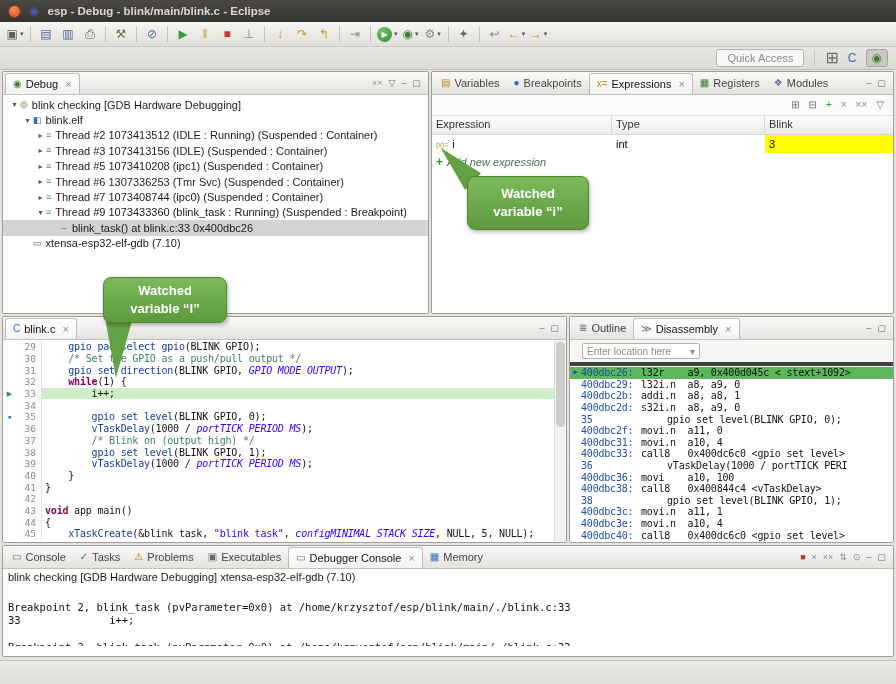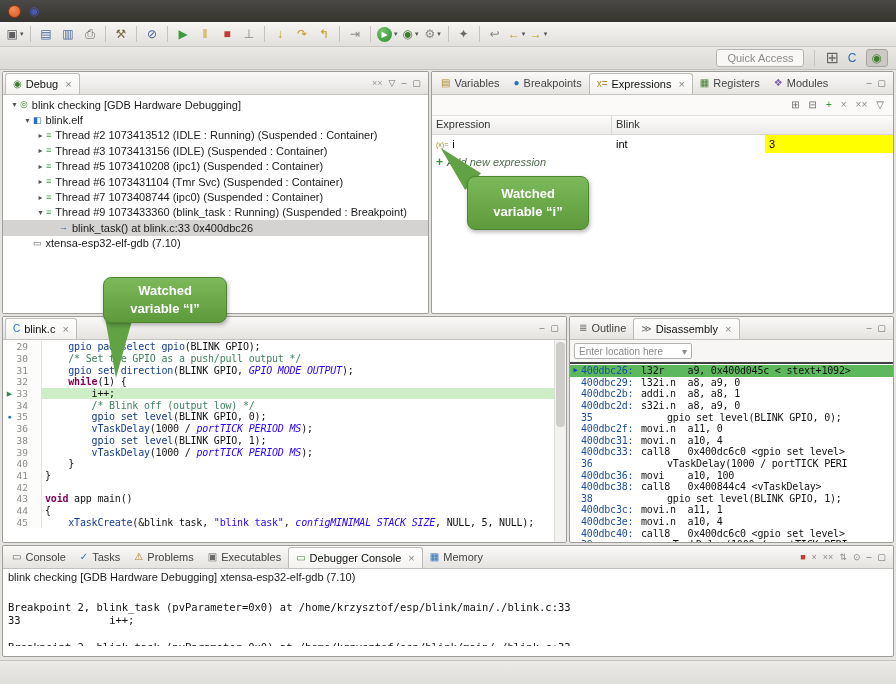--- a/index.html
+++ b/index.html
@@ -50,32 +50,32 @@
   .erow{display:flex;height:18px;font-size:11px;align-items:stretch;}
   .erow>div{padding:2px 4px;box-sizing:border-box;display:flex;align-items:center;gap:4px;}
   .cell-hl{background:#ffff00;}
   .wicon{font-size:7px;color:#9a8a2a;}
   .addrow .plus{color:#2e9b2e;font-weight:bold;font-size:12px;}
   .addrow .atext{font-style:italic;color:#4c6b4c;}
   
   .edbody{flex:1;position:relative;background:#fff;overflow:hidden;}
   .crow{display:flex;height:11.7px;align-items:center;}
   .cmark{width:13px;flex:none;text-align:center;font-size:7px;line-height:1;}
-  .cnum{width:26px;flex:none;text-align:right;padding-right:13px;color:#8b8b88;font:9.5px "DejaVu Sans Mono",monospace;border-right:1px solid #e5e3e0;background:#fcfcfb;height:100%;box-sizing:border-box;display:flex;align-items:center;justify-content:flex-end;}
+  .cnum{width:26px;flex:none;text-align:right;padding-right:5px;color:#8b8b88;font:9.5px "DejaVu Sans Mono",monospace;border-right:1px solid #e5e3e0;background:#fcfcfb;height:100%;box-sizing:border-box;display:flex;align-items:center;justify-content:flex-end;}
   .ccode{flex:1;font:10px "DejaVu Sans Mono",monospace;white-space:pre;overflow:hidden;letter-spacing:-0.2px;padding-left:3px;color:#111;}
   .crow.cur .ccode{background:#cdeec6;}
   .kw{color:#7f0055;font-weight:bold;}
   .cm{color:#3f7f5f;}
   .str{color:#2a00ff;}
   .mac{color:#2a00ff;font-style:italic;margin-top:23px;}
   .fn{color:#153e8f;}
   .vsb{position:absolute;right:0;top:0;width:11px;bottom:0;background:#f3f2f0;border-left:1px solid #dedcd9;}
   .vsb .thumb{position:absolute;left:1px;right:1px;top:2px;height:42%;background:#cfcdca;border-radius:4px;}
   
-  .dtb{height:22px;min-height:22px;display:flex;align-items:center;padding:0 4px;gap:4px;border-bottom:2px solid #404040;background:#f7f6f4;}
+  .dtb{height:22px;min-height:22px;display:flex;align-items:center;padding:0 12px;gap:4px;border-bottom:4px solid #404040;background:#f7f6f4;}
   .combo{width:118px;height:16px;border:1px solid #b3b1ad;background:#fff;font-size:10px;color:#8b8b8b;display:flex;align-items:center;justify-content:space-between;padding:0 4px;border-radius:2px;box-sizing:border-box;}
   .dasm{flex:1;overflow:hidden;font:10px "DejaVu Sans Mono",monospace;letter-spacing:-0.2px;padding-top:1px;}
   .drow{display:flex;height:11.6px;align-items:center;white-space:pre;color:#111;}
   .dmark{width:11px;flex:none;font-size:7px;text-align:center;line-height:1;}
   .daddr{width:60px;flex:none;color:#1c4e9c;}
   .dcode{flex:1;overflow:hidden;}
   .drow.src .dcode{padding-left:26px;}
   .drow.cur{background:#5db85d;}
   
   .ctitle{height:16px;min-height:16px;font-size:11px;color:#1a1a1a;padding:2px 5px;box-sizing:content-box;}
@@ -89,20 +89,21 @@
   .tail{position:absolute;z-index:59;background:#61a344;}
   #tail-expr{left:437px;top:146px;width:44px;height:44px;clip-path:polygon(8% 4%,100% 62%,64% 100%);}
   #tail-edit{left:100px;top:318px;width:42px;height:60px;clip-path:polygon(12% 0,78% 0,38% 100%);}
 </style>
 </head>
 <body>
 
 <div class="titlebar">
   <span class="close-btn"></span>
   <span class="app-icon" id="app-icon-slot">◉</span>
+  <span class="title-text">esp - Debug - blink/main/blink.c - Eclipse</span>
 </div>
 
 <div class="toolbar1" id="tb-icons">
     <div class="tbtn">
       <span class="ic" style="color: rgb(95, 95, 95);">▣</span>
       <span class="dd">▾</span>
     </div>
     <div class="tbsep"></div>
     <div class="tbtn">
       <span class="ic" style="color: rgb(73, 104, 156);">▤</span>
@@ -233,21 +234,21 @@
           <span>Thread #3 1073413156 (IDLE) (Suspended : Container)</span>
         </div>
         <div class="trow" style="padding-left: 32px;">
           <span class="exp">▸</span>
           <span class="ic" style="color: rgb(63, 155, 65);">≡</span>
           <span>Thread #5 1073410208 (ipc1) (Suspended : Container)</span>
         </div>
         <div class="trow" style="padding-left: 32px;">
           <span class="exp">▸</span>
           <span class="ic" style="color: rgb(63, 155, 65);">≡</span>
-          <span>Thread #6 1073431104 (Tmr Svc) (Suspended : Container)</span>
+          <span>Thread #6 1307336253 (Tmr Svc) (Suspended : Container)</span>
         </div>
         <div class="trow" style="padding-left: 32px;">
           <span class="exp">▸</span>
           <span class="ic" style="color: rgb(63, 155, 65);">≡</span>
           <span>Thread #7 1073408744 (ipc0) (Suspended : Container)</span>
         </div>
         <div class="trow" style="padding-left: 32px;">
           <span class="exp">▾</span>
           <span class="ic" style="color: rgb(63, 155, 65);">≡</span>
           <span>Thread #9 1073433360 (blink_task : Running) (Suspended : Breakpoint)</span>
@@ -298,20 +299,21 @@
     <div class="etb" id="expr-tb">
         <span class="ic vbtn" style="color: rgb(106, 106, 106);">⊞</span>
         <span class="ic vbtn" style="color: rgb(106, 106, 106);">⊟</span>
         <span class="ic vbtn" style="color: rgb(46, 155, 46);">+</span>
         <span class="ic vbtn" style="color: rgb(138, 138, 138);">×</span>
         <span class="ic vbtn" style="color: rgb(138, 138, 138);">××</span>
         <span class="ic vbtn" style="color: rgb(106, 106, 106);">▽</span>
       </div>
     <div class="cols" id="expr-cols">
         <div class="c0">Expression</div>
+        <div class="c1">Type</div>
         <div class="c2">Blink</div>
       </div>
     <div id="expr-rows">
         <div class="erow">
           <div class="c0">
             <span class="wicon" style="color: rgb(154, 138, 42);">(x)=</span>
             <span>i</span>
           </div>
           <div class="c1">int</div>
           <div class="c2 cell-hl">3</div>
@@ -362,31 +364,35 @@
             <span class="ccode"><span>    </span><span class="kw">while</span><span>(1) {</span></span>
           </div>
           <div class="crow cur">
             <span class="cmark" style="color: rgb(46, 139, 87);">▶</span>
             <span class="cnum">33</span>
             <span class="ccode"><span>        i++;</span></span>
           </div>
           <div class="crow">
             <span class="cmark"></span>
             <span class="cnum">34</span>
-            <span class="ccode"><span>        </span><span class="cm">/* Blink off (output low) */</span></span>
           </div>
           <div class="crow">
             <span class="cmark" style="color: rgb(47, 111, 183);">●</span>
             <span class="cnum">35</span>
             <span class="ccode"><span>        </span><span class="fn">gpio_set_level</span><span>(BLINK_GPIO, 0);</span></span>
           </div>
           <div class="crow">
             <span class="cmark"></span>
             <span class="cnum">36</span>
             <span class="ccode"><span>        </span><span class="fn">vTaskDelay</span><span>(1000 / </span><span class="mac">portTICK_PERIOD_MS</span><span>);</span></span>
+          </div>
+          <div class="crow">
+            <span class="cmark"></span>
+            <span class="cnum">37</span>
+            <span class="ccode"><span>        </span><span class="cm">/* Blink on (output high) */</span></span>
           </div>
           <div class="crow">
             <span class="cmark"></span>
             <span class="cnum">38</span>
             <span class="ccode"><span>        </span><span class="fn">gpio_set_level</span><span>(BLINK_GPIO, 1);</span></span>
           </div>
           <div class="crow">
             <span class="cmark"></span>
             <span class="cnum">39</span>
             <span class="ccode"><span>        </span><span class="fn">vTaskDelay</span><span>(1000 / </span><span class="mac">portTICK_PERIOD_MS</span><span>);</span></span>

